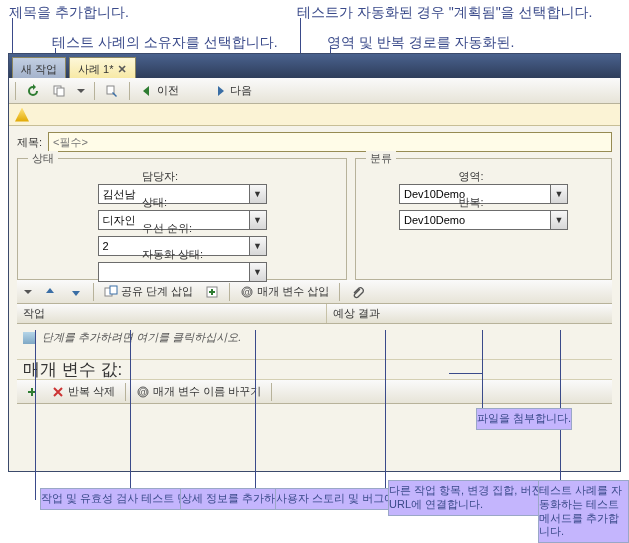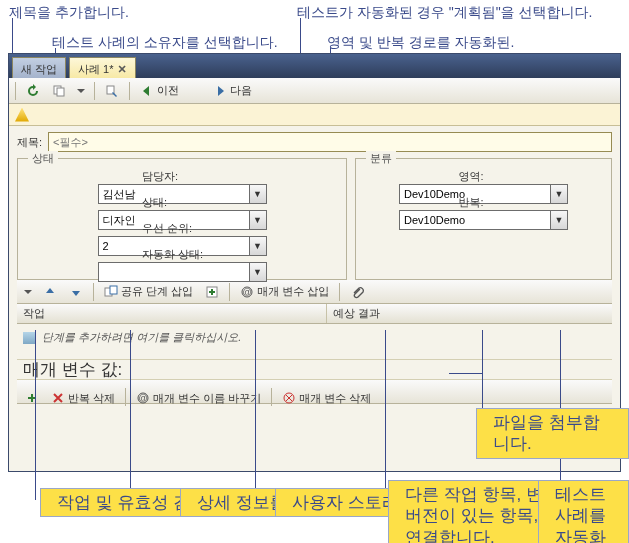--- a/index.html
+++ b/index.html
@@ -1,19 +1,19 @@
 <!DOCTYPE html>
 <html><head>
 <meta charset="utf-8">
 <style>
   * { box-sizing: border-box; margin: 0; padding: 0; font-family: "Malgun Gothic", "Segoe UI", Arial, sans-serif; }
   body { background: #fff; width: 629px; height: 543px; position: relative; font-size: 11px; color: #333; }
   
   .callout { position: absolute; color: #3a4a8a; font-size: 14px; white-space: pre; pointer-events: none; z-index: 50; }
-  .callout-box { position: absolute; color: #3a4a8a; font-size: 17px; background: #fde047; border: 1px solid #9aa7c7; padding: 3px 16px; line-height: 1.25; z-index: 50; }
+  .callout-box { position: absolute; color: #3a4a8a; font-size: 11px; background: #c4b5fd; border: 1px solid #9aa7c7; padding: 3px 0; line-height: 1.25; z-index: 50; }
   
   .window { position: absolute; left: 8px; top: 53px; width: 613px; height: 419px; border: 1px solid #3b4a6b; background: #f5f3ea; }
   .tabstrip { height: 24px; background: linear-gradient(#4a628e,#2e3d5a); display: flex; align-items: flex-end; padding-top: 3px; }
   .wtab { height: 21px; padding: 2px 8px 0 8px; font-size: 11px; background: linear-gradient(#fdf7d9,#f7e9a6); border: 1px solid #8c8660; border-bottom: none; margin-left: 3px; display: flex; align-items: center; gap: 4px; }
   .wtab.inactive { background: linear-gradient(#c2cfe2,#a4b3cc); }
   .wtab .x { font-weight: bold; color: #5a5a5a; cursor: pointer; }
   .toolbar { height: 26px; background: linear-gradient(#fafafa,#e7e4d8); border-bottom: 1px solid #b7b29a; display: flex; align-items: center; padding: 0 4px; gap: 4px; }
   .tb-btn { height: 20px; display: inline-flex; align-items: center; padding: 0 4px; gap: 3px; font-size: 11px; cursor: pointer; }
   .ico { width: 14px; height: 14px; display: inline-block; }
   .divider { width: 1px; height: 18px; background: #b7b29a; margin: 0 2px; }
@@ -34,21 +34,21 @@
   .combo .dd { width: 18px; height: 20px; border: 1px solid #6c6c6c; background: linear-gradient(#f7f7f7,#d7d7d7); display: flex; align-items: center; justify-content: center; cursor: pointer; font-size: 9px; }
   .detail-tabs { display: flex; margin-top: 12px; border-bottom: 1px solid #8c8660; }
   .dtab { flex: 1; height: 22px; background: linear-gradient(#f1eedd,#e2ddc4); border: 1px solid #b7b29a; border-bottom: none; margin-right: -1px; display: flex; align-items: center; justify-content: center; font-size: 11px; cursor: pointer; }
   .dtab.active { background: linear-gradient(#fffef4,#f7efc6); border-color: #8c8660; font-weight: 400; }
   .subbar { height: 24px; background: linear-gradient(#fafafa,#e7e4d8); border-bottom: 1px solid #b7b29a; display: flex; align-items: center; padding: 0 4px; gap: 4px; }
   .grid-head { display: flex; height: 20px; background: linear-gradient(#fafafa,#e4e1d3); border-bottom: 1px solid #b7b29a; }
   .gh { display: flex; align-items: center; padding: 0 6px; font-size: 11px; }
   .gh1 { width: 310px; border-right: 1px solid #c7c2a8; }
   .grid-body { height: 36px; padding: 6px; font-size: 11px; color: #555; border-bottom: 1px solid #d4cfb3; }
   .param-row { height: 20px; display: flex; align-items: center; padding: 0 6px; font-size: 17px; background: #f5f3ea; border-bottom: 1px solid #d4cfb3; }
-  .subbar2 { height: 24px; background: linear-gradient(#fafafa,#e7e4d8); border-bottom: 1px solid #b7b29a; display: flex; padding: 8px 4px; gap: 4px; }
+  .subbar2 { height: 24px; background: linear-gradient(#fafafa,#e7e4d8); border-bottom: 1px solid #b7b29a; display: flex; align-items: center; padding: 2px 4px; gap: 4px; }
   .vsep { position:absolute; width:1px; background:#3a4a8a; }
   .hsep { position:absolute; height:1px; background:#3a4a8a; }
 </style>
 </head>
 <body>
 
 <div class="callout" style="left:9px; top:4px;">제목을 추가합니다.</div>
 <div class="vsep" style="left:12px; top:18px; height:86px;"></div>
 
 <div class="callout" style="left:52px; top:34px;">테스트 사례의 소유자를 선택합니다.</div>
@@ -248,27 +248,20 @@
       </div>
       <div class="divider"></div>
       <div class="tb-btn">
         <svg class="ico" viewBox="0 0 14 14">
             <circle cx="7" cy="7" r="5" fill="none" stroke="#555"></circle>
             <text x="7" y="10" text-anchor="middle" font-size="9" fill="#555">@</text>
           </svg>
         <span>매개 변수 이름 바꾸기</span>
       </div>
       <div class="divider"></div>
-      <div class="tb-btn">
-        <svg class="ico" viewBox="0 0 14 14">
-            <circle cx="7" cy="7" r="5" fill="none" stroke="#c33"></circle>
-            <path d="M4 4l6 6M10 4l-6 6" stroke="#c33"></path>
-          </svg>
-        <span>매개 변수 삭제</span>
-      </div>
     </div>
 
   </div>
 </div>
 
 <div class="callout-box" style="left:476px; top:408px;">파일을
 첨부합니다.</div>
 <div class="vsep" style="left:482px; top:330px; height:78px;"></div>
 <div class="hsep" style="left:449px; top:373px; width:33px;"></div>
 

